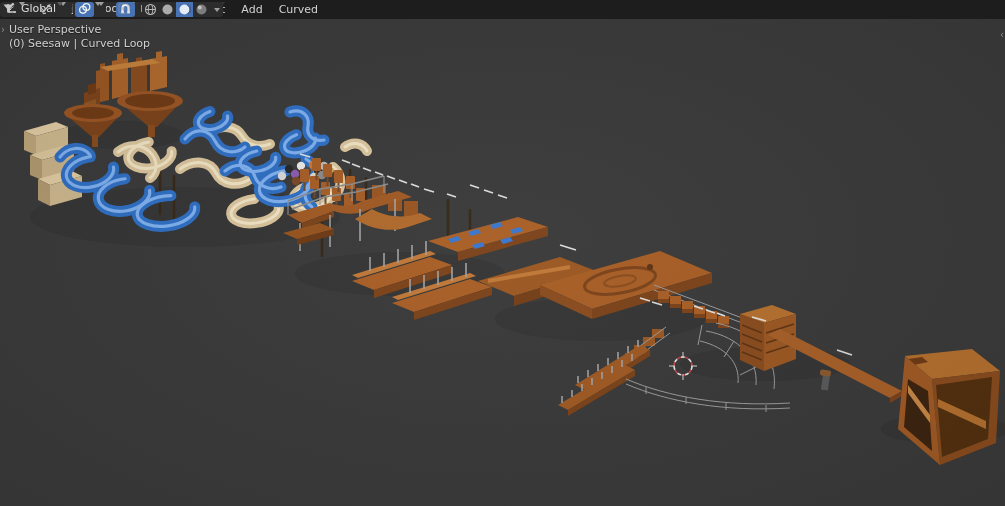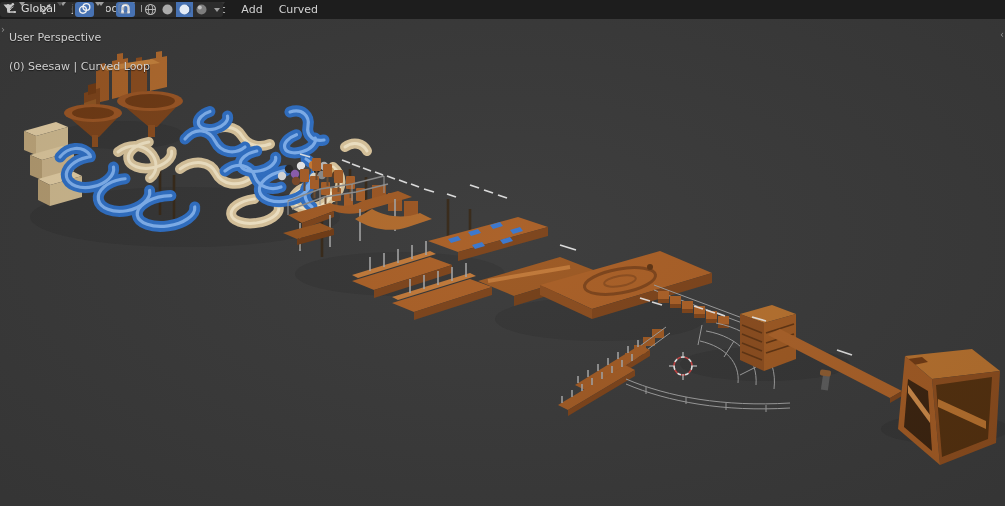--- a/index.html
+++ b/index.html
@@ -29,22 +29,22 @@
   .seg{width:17px;height:15px;display:flex;align-items:center;justify-content:center;background:var(--button-bg)}
   .seg:first-child{border-radius:3px 0 0 3px}
   .seg.active{background:var(--accent-blue)}
   .segend{width:13px;height:15px;background:var(--button-bg);border-radius:0 3px 3px 0;
           display:flex;align-items:center;justify-content:center}
   .icon{display:block}
   .dimmed{opacity:.42}
   
   .viewport{position:absolute;top:19px;left:0;width:1005px;height:487px;background:var(--viewport-bg);overflow:hidden}
   .vp-grad{position:absolute;inset:0;background:radial-gradient(ellipse at 50% 45%, rgba(255,255,255,.025), rgba(0,0,0,.09));pointer-events:none}
-  .overlay-text{position:absolute;left:9px;top:12px;color:#cfcfcf;text-shadow:0 1px 1px rgba(0,0,0,.55);line-height:13px}
-  .overlay-text .l2{margin-top:16px}
+  .overlay-text{position:absolute;left:9px;top:4px;color:#cfcfcf;text-shadow:0 1px 1px rgba(0,0,0,.55);line-height:13px}
+  .overlay-text .l2{margin-top:1px}
   .edge-arrow{position:absolute;color:#8f8f8f;font-size:10px;line-height:10px;cursor:pointer}
   .edge-left{left:1px;top:6px}
   .edge-right{right:1px;top:11px}
   svg.scene{position:absolute;inset:0}
   
   .shadow{fill:#303030;opacity:.5}
   .tube-main{stroke:var(--tube-blue);stroke-width:11;fill:none;stroke-linecap:round}
   .tube-hi{stroke:#7fb0ee;stroke-width:3.2;fill:none;stroke-linecap:round}
   .cream-main{stroke:var(--track-cream);stroke-width:10;fill:none;stroke-linecap:round}
   .cream-hi{stroke:#f0e3c4;stroke-width:3;fill:none;stroke-linecap:round}

